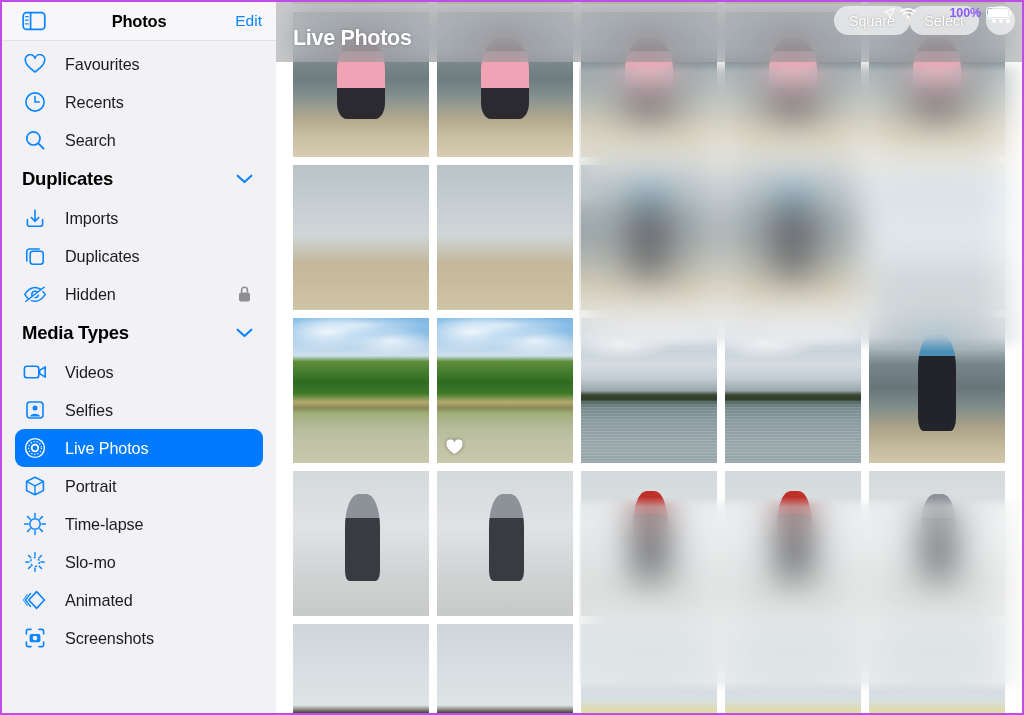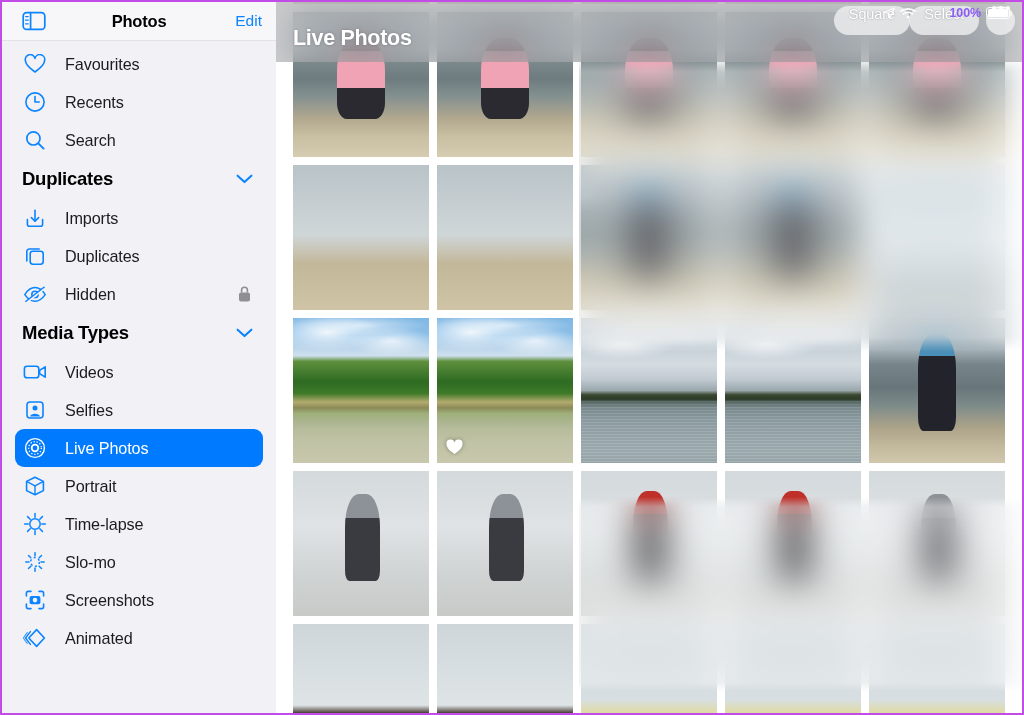--- a/index.html
+++ b/index.html
@@ -347,21 +347,21 @@
     letter-spacing: -0.3px;
     text-shadow: 0 0 3px rgba(0,0,0,.25);
   }
   .pill {
     position: absolute;
     bottom: 27px;
     height: 29px;
     border-radius: 15px;
     background: rgba(240,240,240,0.80);
     display: flex;
-    align-items: flex-start;
+    align-items: center;
     justify-content: center;
     cursor: pointer;
     padding: 0 15px;
   }
   .pill span {
     font-size: 14.5px;
     color: #ffffff;
     font-weight: 400;
     letter-spacing: -0.1px;
     text-shadow: 0 0 2px rgba(0,0,0,.35);
@@ -608,43 +608,43 @@
               <line x1="5.5" y1="18.5" x2="7.8" y2="16.2"></line>
               <line x1="16.2" y1="7.8" x2="18.5" y2="5.5"></line>
             </g>
           </svg>
         </span>
         <span class="nav-lbl">Slo-mo</span>
       </div>
 
       <div class="nav-row">
         <span class="nav-ico">
+          <svg width="24" height="22" viewBox="0 0 24 22">
+            <path d="M13.6 2.6 L 21.4 11 L 13.6 19.4 L 5.8 11 Z" fill="none" stroke="#0a84ff" stroke-width="1.6" stroke-linejoin="round"></path>
+            <path d="M7.4 4.6 L 2.6 11 L 7.4 17.4" fill="none" stroke="#0a84ff" stroke-width="1.4" stroke-linecap="round" stroke-linejoin="round"></path>
+            <path d="M4.2 5.6 L 0.4 11 L 4.2 16.4" fill="none" stroke="#0a84ff" stroke-width="1.2" stroke-linecap="round" stroke-linejoin="round" opacity=".75"></path>
+          </svg>
+        </span>
+        <span class="nav-lbl">Animated</span>
+      </div>
+
+      <div class="nav-row">
+        <span class="nav-ico">
           <svg width="22" height="22" viewBox="0 0 22 22">
             <g stroke="#0a84ff" stroke-width="1.6" fill="none" stroke-linecap="round">
               <path d="M2.4 7 V 4.2 A 1.8 1.8 0 0 1 4.2 2.4 H 7"></path>
               <path d="M15 2.4 H 17.8 A 1.8 1.8 0 0 1 19.6 4.2 V 7"></path>
               <path d="M19.6 15 V 17.8 A 1.8 1.8 0 0 1 17.8 19.6 H 15"></path>
               <path d="M7 19.6 H 4.2 A 1.8 1.8 0 0 1 2.4 17.8 V 15"></path>
             </g>
             <rect x="5.6" y="7" width="10.8" height="8.2" rx="1.9" fill="#0a84ff"></rect>
             <circle cx="11" cy="11.1" r="2.3" fill="#f2f1f6"></circle>
           </svg>
         </span>
         <span class="nav-lbl">Screenshots</span>
-      </div>
-
-      <div class="nav-row">
-        <span class="nav-ico">
-          <svg width="24" height="22" viewBox="0 0 24 22">
-            <path d="M13.6 2.6 L 21.4 11 L 13.6 19.4 L 5.8 11 Z" fill="none" stroke="#0a84ff" stroke-width="1.6" stroke-linejoin="round"></path>
-            <path d="M7.4 4.6 L 2.6 11 L 7.4 17.4" fill="none" stroke="#0a84ff" stroke-width="1.4" stroke-linecap="round" stroke-linejoin="round"></path>
-            <path d="M4.2 5.6 L 0.4 11 L 4.2 16.4" fill="none" stroke="#0a84ff" stroke-width="1.2" stroke-linecap="round" stroke-linejoin="round" opacity=".75"></path>
-          </svg>
-        </span>
-        <span class="nav-lbl">Animated</span>
       </div>
 
     </nav>
   </aside>
 
   <main id="content">
     <div id="grid">
         <div class="cell">
           <div class="ph pv-beach-pink"></div>
         </div>

